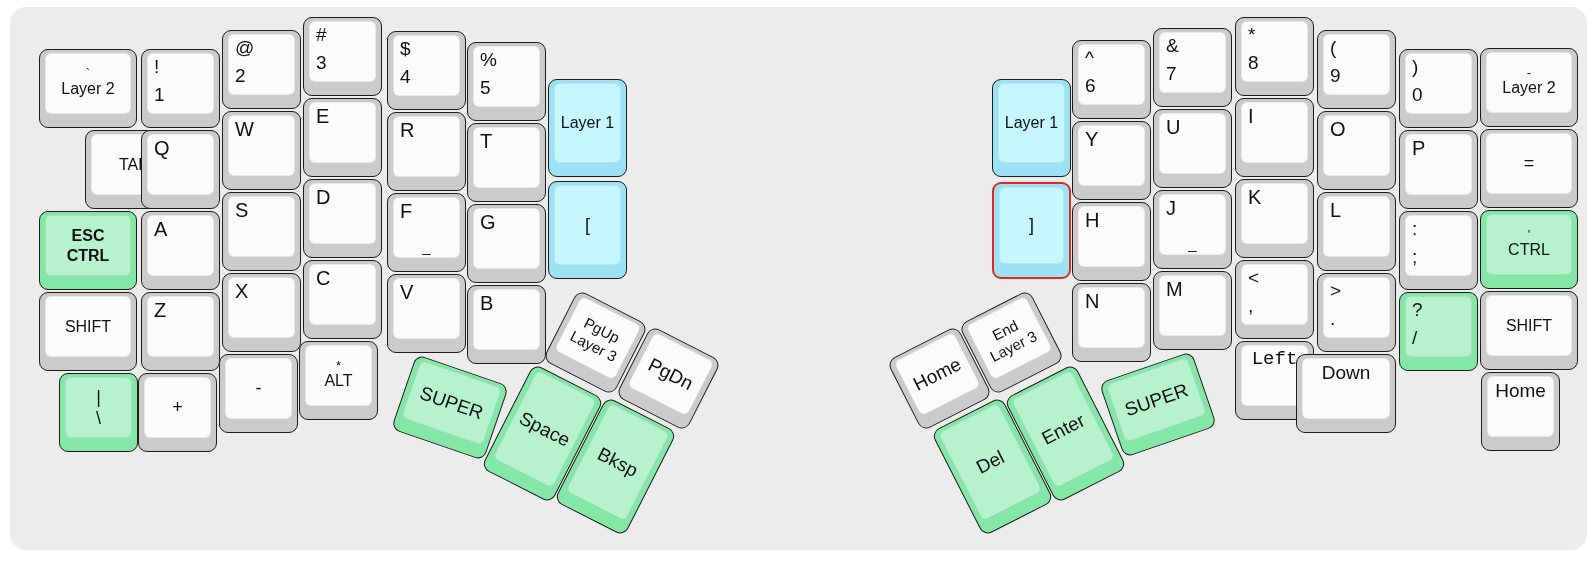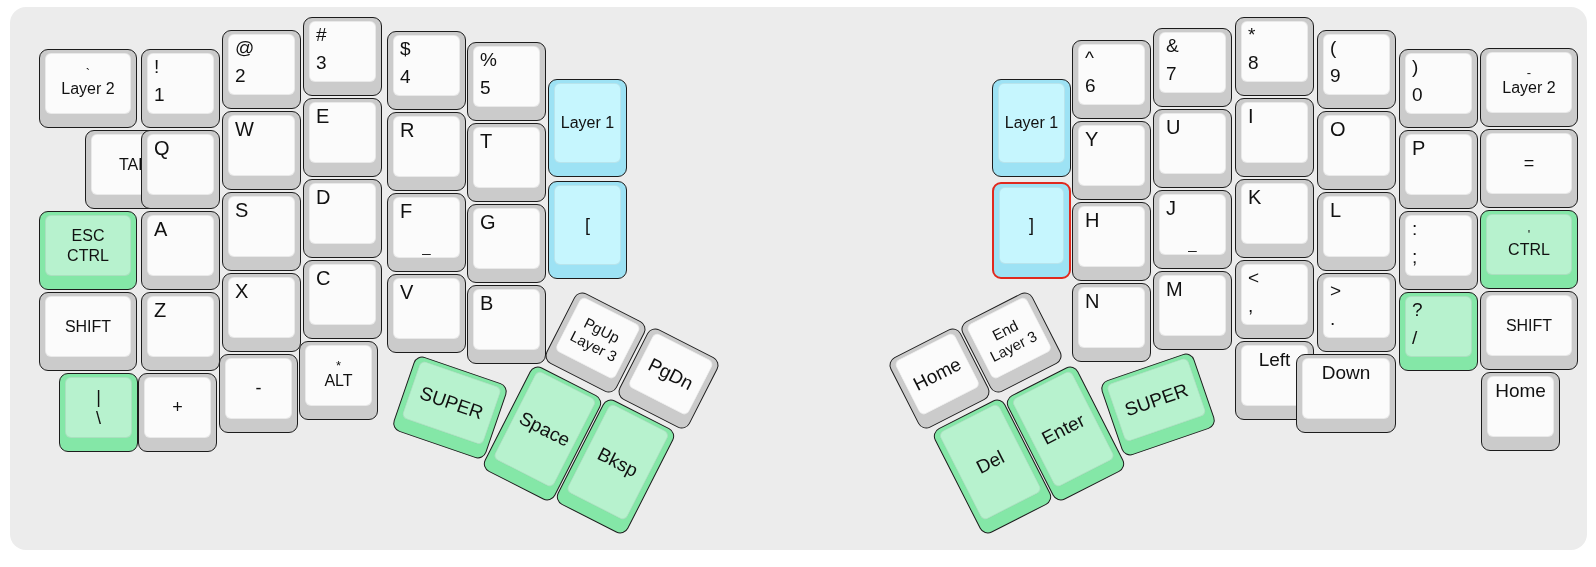--- a/index.html
+++ b/index.html
@@ -42,21 +42,21 @@
         </div>
       </div>
     </div>
     <div class="key c-w" style="left: 39px; top: 130px; width: 98px; height: 79px; margin-left: 46px;">
       <div class="face">
         <div class="ctr">
           <div class="ln">TAB</div>
         </div>
       </div>
     </div>
-    <div class="key c-n" style="left: 39px; top: 211px; width: 98px; height: 79px;">
+    <div class="key c-n" style="left: 39px; top: 211px; width: 98px; height: 79px; font-weight: bold;">
       <div class="face">
         <div class="ctr">
           <div class="ln">ESC</div>
           <div class="ln">CTRL</div>
         </div>
       </div>
     </div>
     <div class="key c-w" style="left: 39px; top: 292px; width: 98px; height: 79px;">
       <div class="face">
         <div class="ctr">
@@ -304,21 +304,21 @@
       </div>
     </div>
     <div class="key c-w" style="left: 1235px; top: 260px; width: 79px; height: 79px;">
       <div class="face">
         <div class="pair">
           <div class="pl">&lt;</div>
           <div class="pl">,</div>
         </div>
       </div>
     </div>
-    <div class="key c-w" style="left: 1235px; top: 341px; width: 79px; height: 79px;">
+    <div class="key c-w" style="left: 1235px; top: 341px; width: 79px; height: 79px; font-family: Liberation Mono, monospace;">
       <div class="face">
         <div class="tc">Left</div>
       </div>
     </div>
     <div class="key c-w" style="left: 1317px; top: 30px; width: 79px; height: 79px;">
       <div class="face">
         <div class="pair">
           <div class="pl">(</div>
           <div class="pl">9</div>
         </div>

